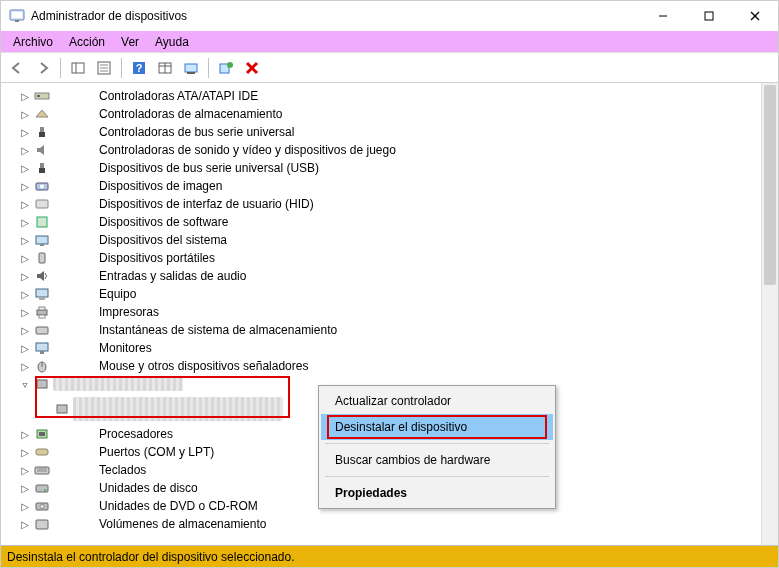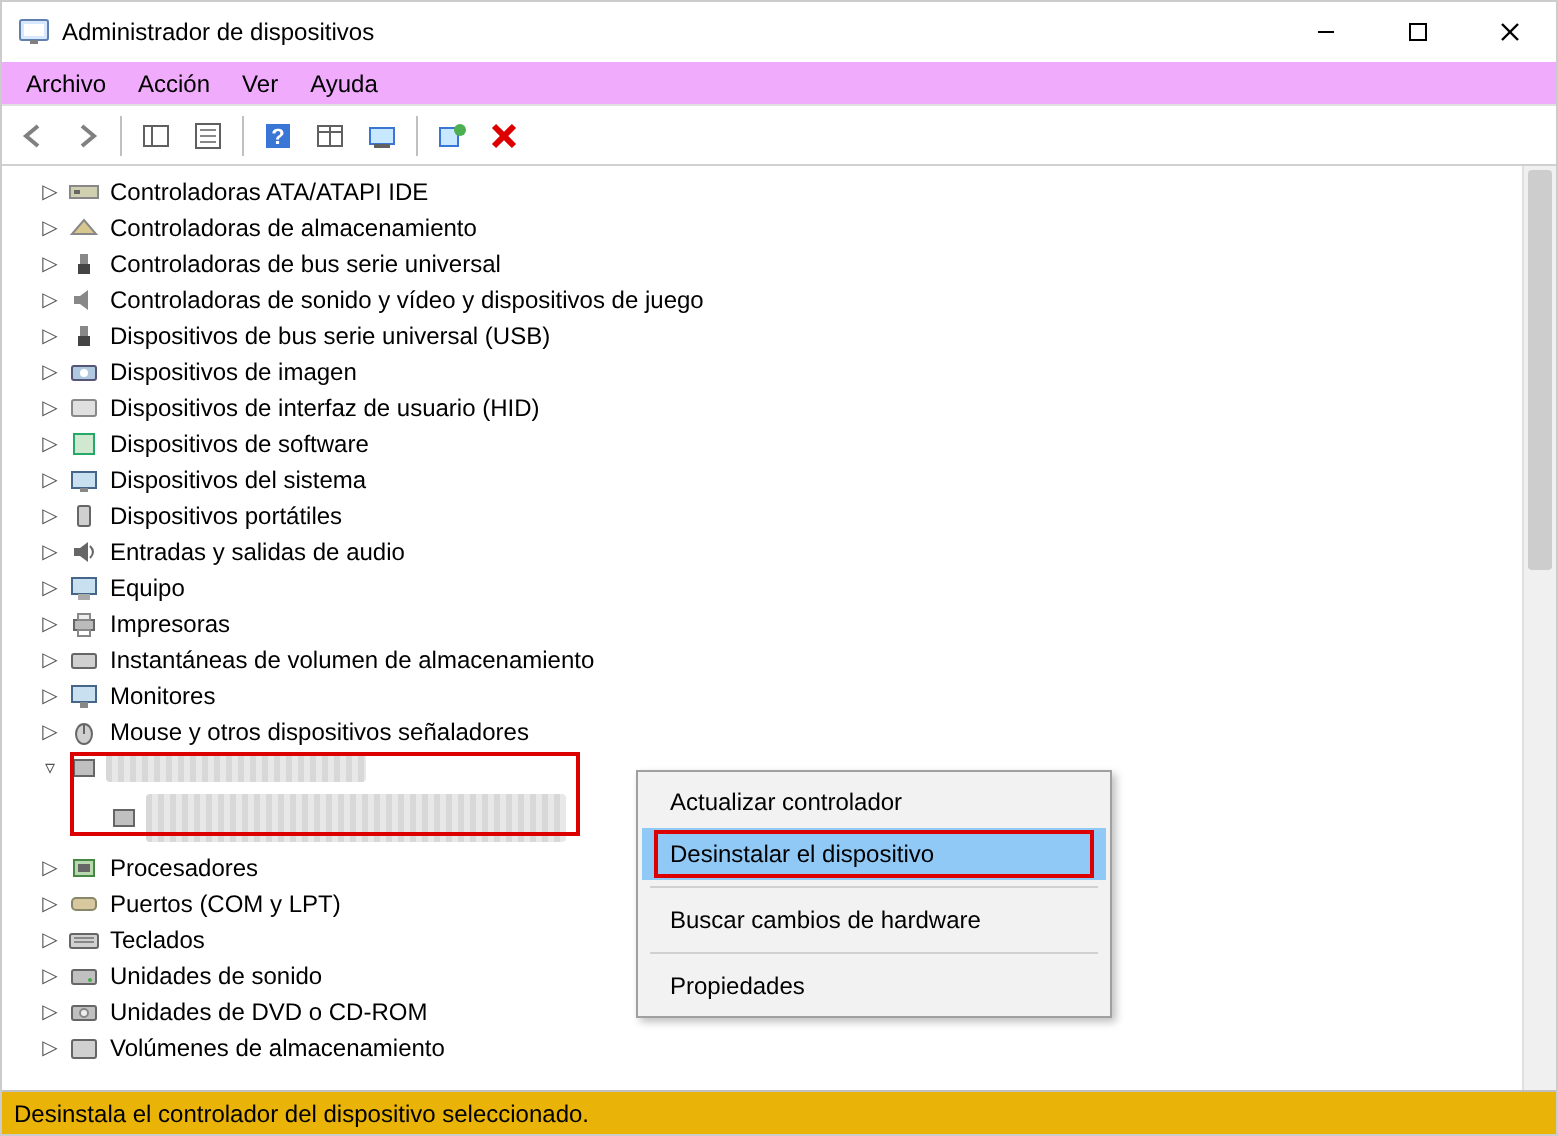--- a/index.html
+++ b/index.html
@@ -13,21 +13,21 @@
   .menubar { display: flex; align-items: center; height: 22px; padding: 0 4px; background: #f0abfc; border-bottom: 1px solid #e0e0e0; }
   .menu-item { padding: 2px 8px; font-size: 12px; cursor: default; }
   .toolbar { display: flex; align-items: center; height: 30px; padding: 2px 4px; gap: 2px; background: #fff; border-bottom: 1px solid #d0d0d0; }
   .tb-btn { width: 24px; height: 24px; display: flex; align-items: center; justify-content: center; border: 1px solid transparent; }
   .tb-sep { width: 1px; height: 20px; background: #c0c0c0; margin: 0 3px; }
   .content { flex: 1; display: flex; position: relative; overflow: hidden; }
   .tree { flex: 1; overflow-y: auto; padding: 4px 0 4px 18px; position: relative; }
   .node { display: flex; align-items: center; height: 18px; padding-left: 0; white-space: nowrap; position: relative; }
   .node .chev { width: 12px; color: #555; font-size: 10px; display: inline-flex; justify-content: center; cursor: default; user-select: none; }
   .node .ico { width: 18px; display: inline-flex; justify-content: center; align-items: center; margin: 0 2px; }
-  .node .lbl { padding: 0 2px; }
+  .node .lbl { padding: 0 2px; margin-left: 44px; }
   .child { margin-left: 20px; }
   .red-box-parent { position: absolute; border: 2px solid #d00; pointer-events: none; }
   .blur-strip { background: repeating-linear-gradient(90deg, #d8d8d8 0 3px, #e8e8e8 3px 6px); border-radius: 2px; height: 14px; }
   .context-menu { position: absolute; background: #f2f2f2; border: 1px solid #a0a0a0; box-shadow: 2px 2px 4px rgba(0,0,0,.25); padding: 2px; width: 238px; z-index: 50; }
   .cm-item { padding: 6px 14px; font-size: 12px; cursor: default; position: relative; }
   .cm-item.highlight { background: #90c8f6; }
   .cm-sep { height: 1px; background: #d0d0d0; margin: 3px 4px; }
   .cm-red { position: absolute; inset: 1px 6px; border: 2px solid #d00; pointer-events: none; }
   .statusbar { height: 22px; border-top: 1px solid #c0c0c0; display: flex; align-items: center; padding: 0 6px; font-size: 12px; background: #eab308; }
   .scroll-track { position: absolute; right: 0; top: 0; bottom: 0; width: 17px; background: #f0f0f0; border-left: 1px solid #e0e0e0; }
@@ -264,21 +264,21 @@
           </span>
           <span class="lbl">Impresoras</span>
         </div>
       <div class="node">
           <span class="chev">▷</span>
           <span class="ico">
             <svg width="16" height="14">
               <rect x="2" y="4" width="12" height="7" rx="1" fill="#d0d0d0" stroke="#666"></rect>
             </svg>
           </span>
-          <span class="lbl">Instantáneas de volumen de almacenamiento</span>
+          <span class="lbl">Instantáneas de sistema de almacenamiento</span>
         </div>
       <div class="node">
           <span class="chev">▷</span>
           <span class="ico">
             <svg width="16" height="14">
               <rect x="2" y="2" width="12" height="8" fill="#c8e0f0" stroke="#468"></rect>
               <rect x="6" y="10" width="4" height="3" fill="#888"></rect>
             </svg>
           </span>
           <span class="lbl">Monitores</span>
@@ -346,21 +346,21 @@
           <span class="lbl">Teclados</span>
         </div>
       <div class="node">
           <span class="chev">▷</span>
           <span class="ico">
             <svg width="16" height="14">
               <rect x="2" y="4" width="12" height="7" rx="1" fill="#c0c0c0" stroke="#666"></rect>
               <circle cx="11" cy="9" r="1" fill="#4a4"></circle>
             </svg>
           </span>
-          <span class="lbl">Unidades de sonido</span>
+          <span class="lbl">Unidades de disco</span>
         </div>
       <div class="node">
           <span class="chev">▷</span>
           <span class="ico">
             <svg width="16" height="14">
               <rect x="2" y="4" width="12" height="7" rx="1" fill="#c0c0c0" stroke="#666"></rect>
               <circle cx="8" cy="7.5" r="2" fill="#eee" stroke="#888"></circle>
             </svg>
           </span>
           <span class="lbl">Unidades de DVD o CD-ROM</span>
@@ -384,20 +384,20 @@
 
     <div class="context-menu" style="left:317px; top:302px;">
       <div class="cm-item">Actualizar controlador</div>
       <div class="cm-item highlight">
         <span>Desinstalar el dispositivo</span>
         <div class="cm-red"></div>
       </div>
       <div class="cm-sep"></div>
       <div class="cm-item">Buscar cambios de hardware</div>
       <div class="cm-sep"></div>
-      <div class="cm-item" style="font-weight:normal;"><span>Propiedades</span></div>
+      <div class="cm-item" style="font-weight:bold;"><span>Propiedades</span></div>
     </div>
   </div>
 
   <div class="statusbar">
     <span>Desinstala el controlador del dispositivo seleccionado.</span>
   </div>
 </div>
 
 </body></html>

